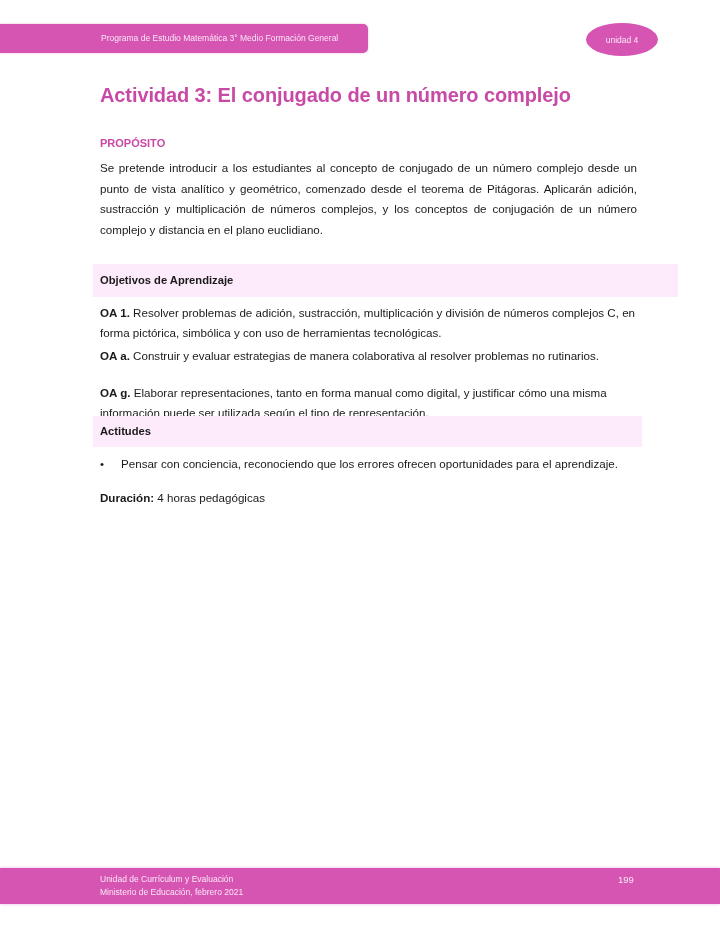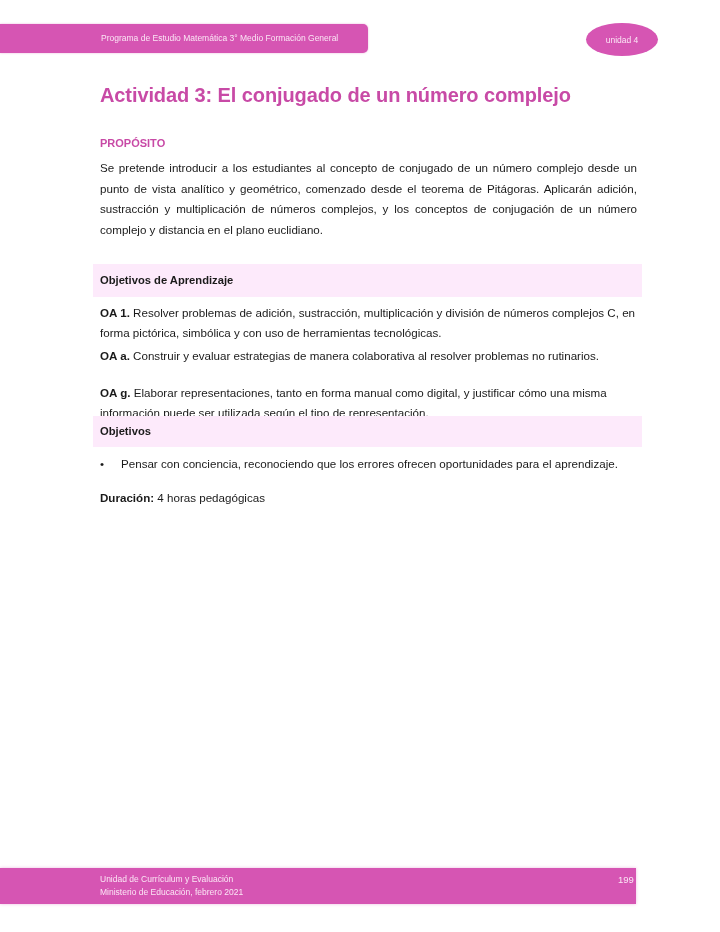--- a/index.html
+++ b/index.html
@@ -85,20 +85,21 @@
     .pink-box .box-label {
       position: absolute;
       left: 7px;
       font-size: 11.2px;
       font-weight: bold;
       color: #1a1a1a;
     }
     .objectives-box {
       top: 264px;
       height: 33px;
+      padding-left: 36px;
     }
     .objectives-box .box-label {
       top: 10px;
     }
     .attitudes-box {
       top: 416px;
       height: 31px;
     }
     .attitudes-box .box-label {
       top: 9px;
@@ -136,21 +137,21 @@
       left: 100px;
       top: 489px;
       font-size: 11.6px;
       line-height: 18px;
       color: #1a1a1a;
     }
     .footer-bar {
       position: absolute;
       left: 0;
       top: 868px;
-      width: 636px;
+      width: 720px;
       height: 36px;
       background: #d655b3;
       box-shadow: 0 0 3px rgba(214, 85, 179, 0.4);
     }
     .footer-line {
       position: absolute;
       left: 100px;
       font-size: 8.5px;
       color: #fbe6f5;
       white-space: nowrap;
@@ -186,21 +187,21 @@
   <b>OA 1.</b><span> Resolver problemas de adición, sustracción, multiplicación y división de números complejos C, en forma pictórica, simbólica y con uso de herramientas tecnológicas.</span>
 </div>
 <div class="oa-item oa-a">
   <b>OA a.</b><span> Construir y evaluar estrategias de manera colaborativa al resolver problemas no rutinarios.</span>
 </div>
 <div class="oa-item oa-g">
   <b>OA g.</b><span> Elaborar representaciones, tanto en forma manual como digital, y justificar cómo una misma información puede ser utilizada según el tipo de representación.</span>
 </div>
 
 <div class="pink-box attitudes-box">
-  <span class="box-label">Objetivos</span>
+  <span class="box-label">Actitudes</span>
 </div>
 
 <div class="bullet-item">
   <span class="bullet-dot">•</span>
   <span>Pensar con conciencia, reconociendo que los errores ofrecen oportunidades para el aprendizaje.</span>
 </div>
 
 <div class="duration">
   <b>Duración:</b><span> 4 horas pedagógicas</span>
 </div>

